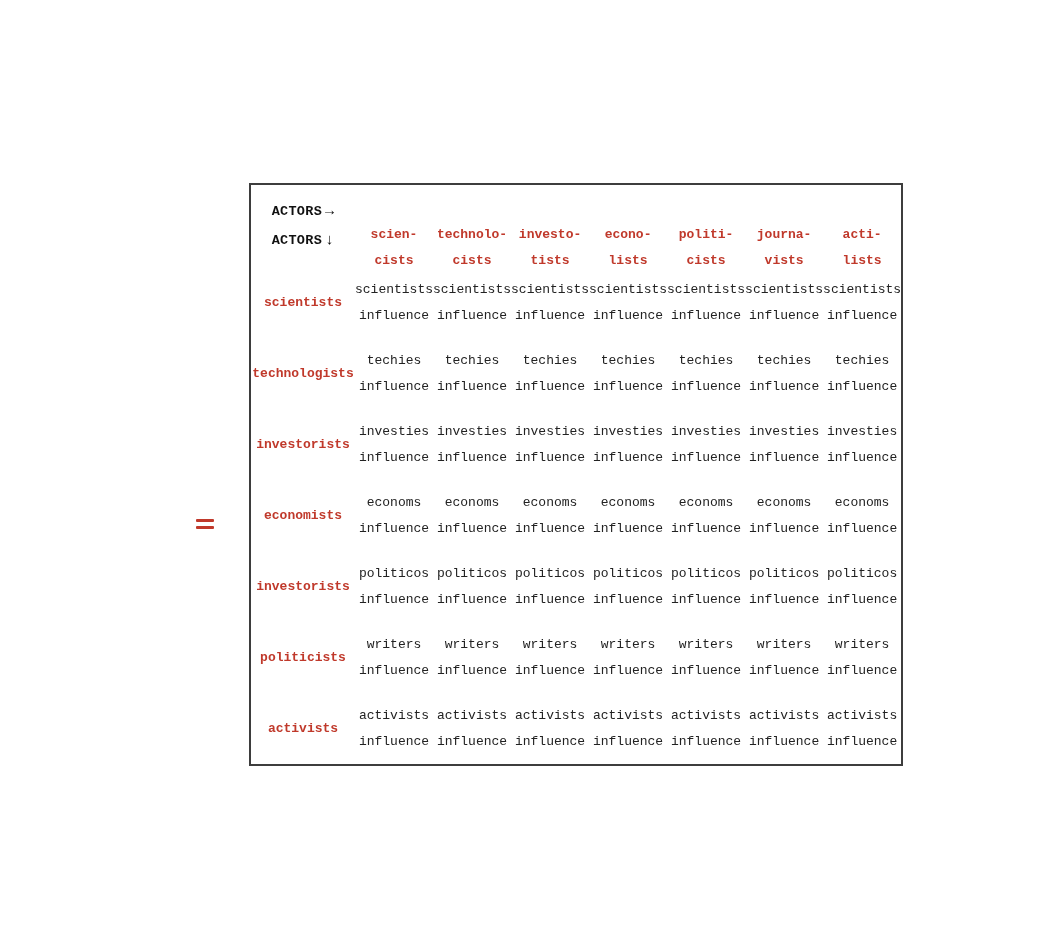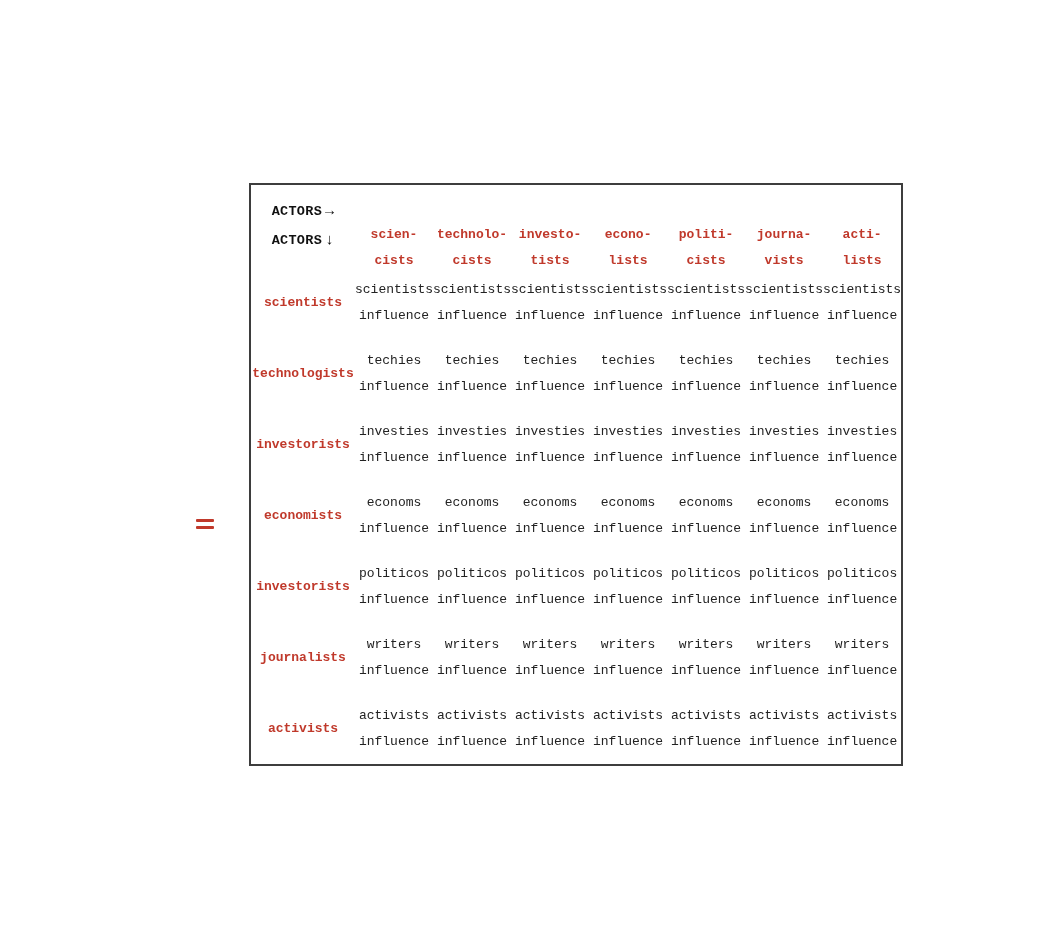--- a/index.html
+++ b/index.html
@@ -446,21 +446,21 @@
             </td>
           <td class="cell last">
               <div class="cell-inner">
                 <span>politicos</span>
                 <span>influence</span>
               </div>
             </td>
         </tr>
 
         <tr>
-          <td class="rowhead">journalists</td>
+          <td class="rowhead">politicists</td>
           <td class="cell">
               <div class="cell-inner">
                 <span>writers</span>
                 <span>influence</span>
               </div>
             </td>
           <td class="cell">
               <div class="cell-inner">
                 <span>writers</span>
                 <span>influence</span>

